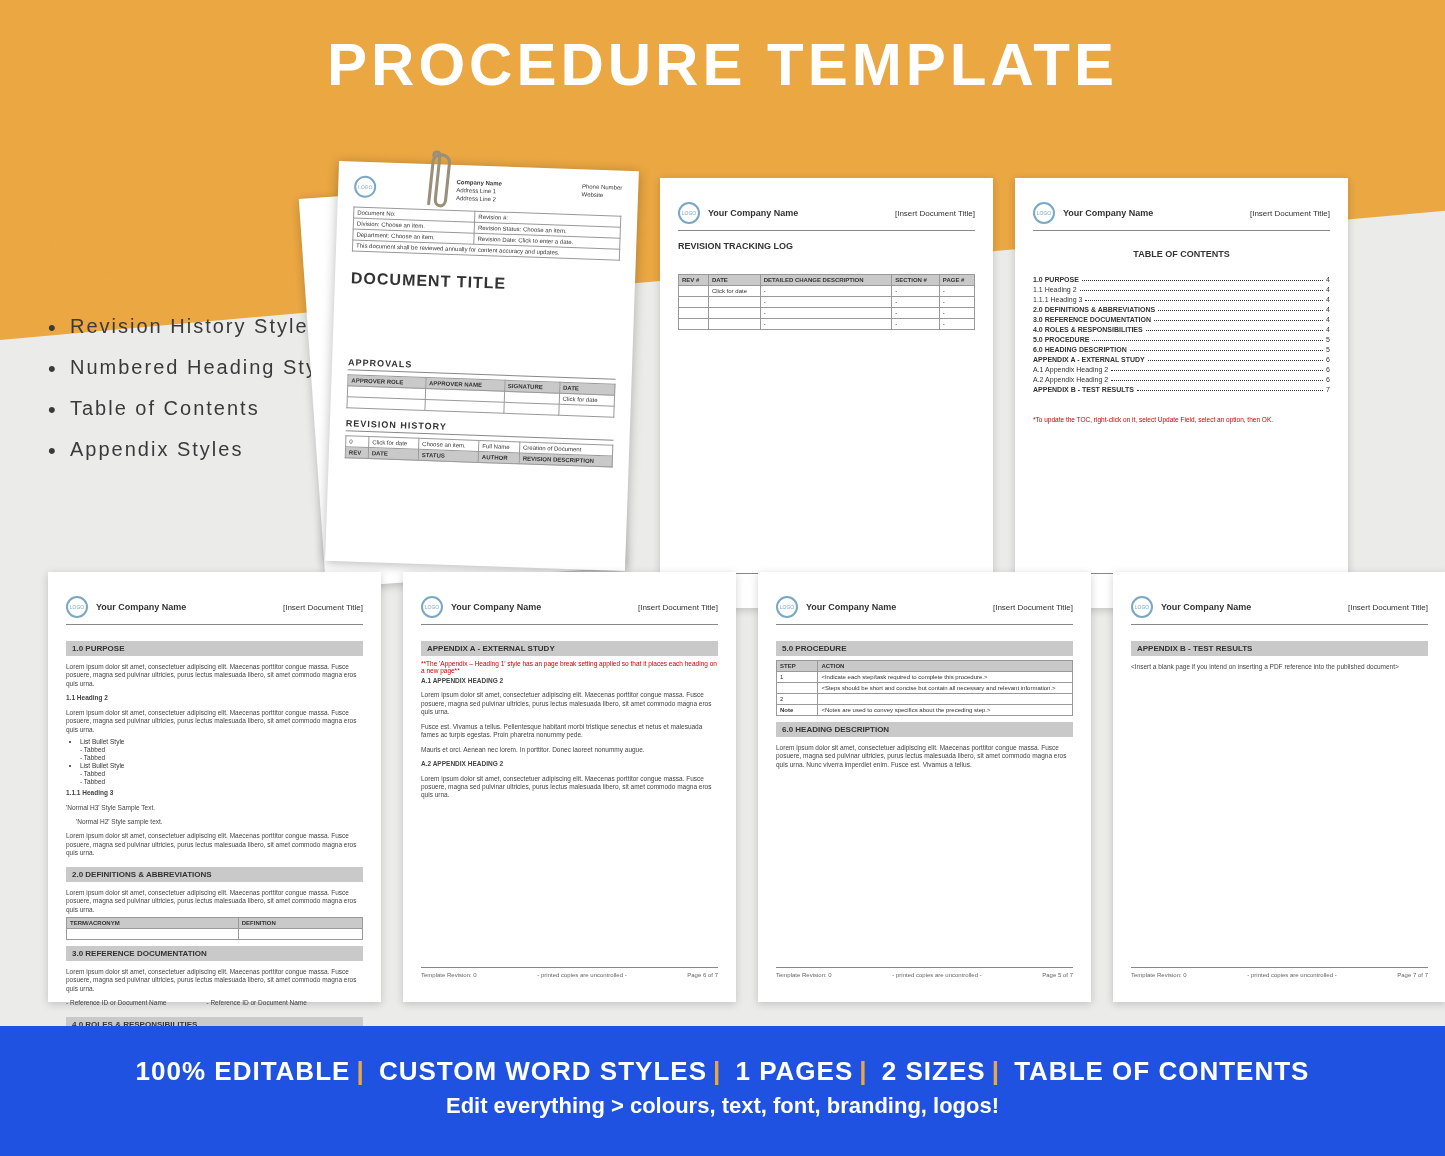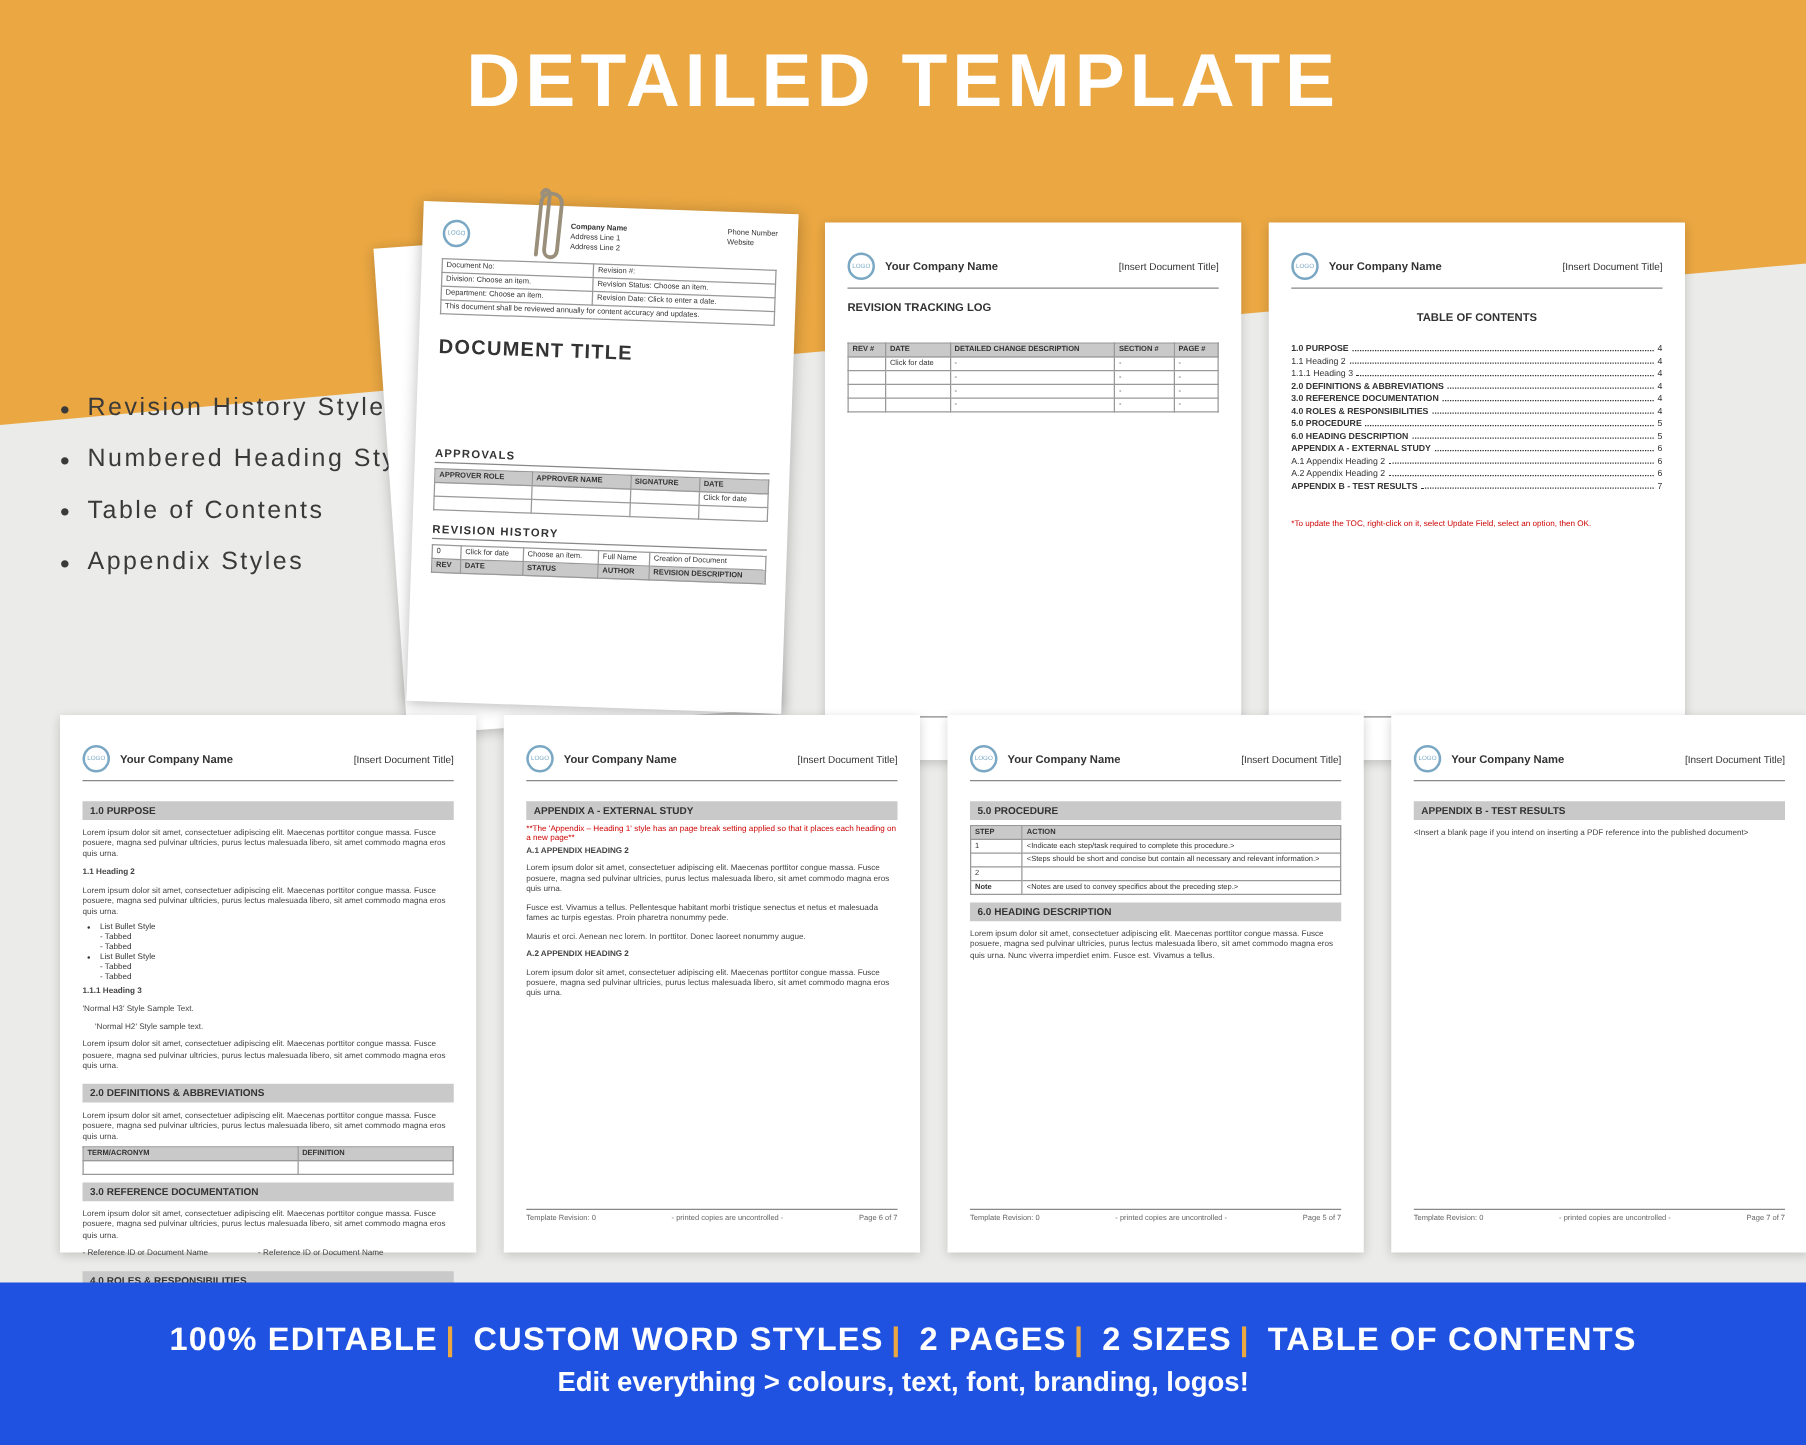--- a/index.html
+++ b/index.html
@@ -65,21 +65,21 @@
 .ul-small .dash li { list-style: none; }
 .ul-small .dash li::before { content: "- "; }
 </style>
 </head>
 <body>
 
 <div class="bg-gray"></div>
 <div class="bg-orange"></div>
 
 <div class="title">
-  <span class="l2">DETAILED TEMPLATE</span>
+  <span class="l2">PROCEDURE TEMPLATE</span>
 </div>
 
 <div class="includes-label">Includes:</div>
 
 <ul class="feature-list">
   <li>Revision  History Style</li>
   <li>Numbered Heading Styles</li>
   <li>Table of Contents</li>
   <li>Appendix Styles</li>
 </ul>
@@ -465,18 +465,18 @@
         <span>- printed copies are uncontrolled -</span>
         <span>Page 7 of 7</span>
       </div>
   </div>
 </div>
 
 <div class="footer-bar">
   <div class="footer-feats">
     <span>100% EDITABLE</span><span class="sep">|</span>
     <span>CUSTOM WORD STYLES</span><span class="sep">|</span>
-    <span>2 PAGES</span><span class="sep">|</span>
+    <span>1 PAGES</span><span class="sep">|</span>
     <span>2 SIZES</span><span class="sep">|</span>
     <span>TABLE OF CONTENTS</span>
   </div>
   <div class="footer-sub">Edit everything &gt; colours, text, font, branding, logos!</div>
 </div>
 
 </body></html>

